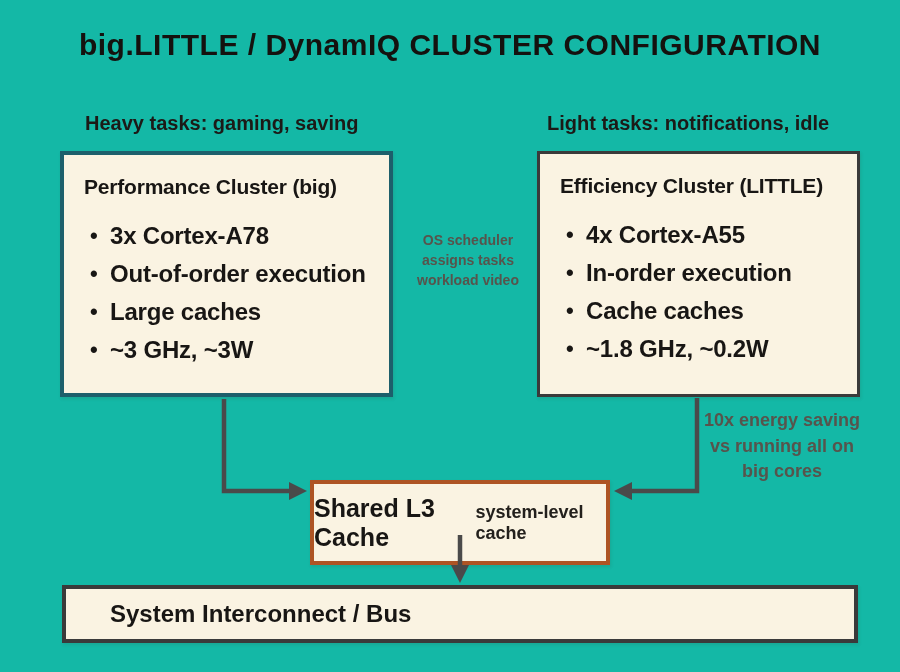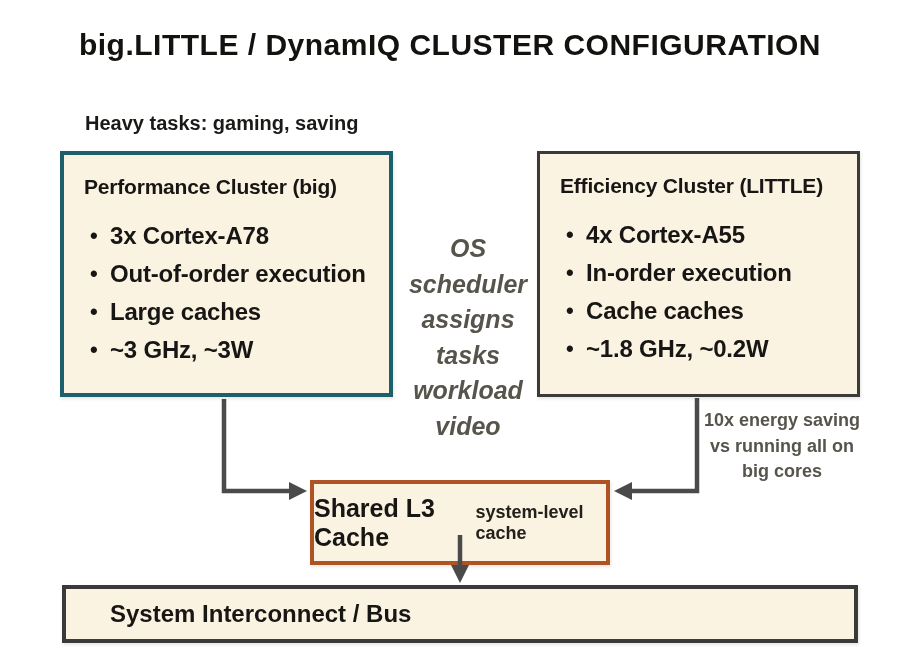--- a/index.html
+++ b/index.html
@@ -7,21 +7,21 @@
   body {
     font-family: "Liberation Sans", sans-serif;
     background: #f4ecd9;
     color: #181614;
     overflow: hidden;
   }
   .canvas {
     position: relative;
     width: 900px;
     height: 672px;
-    background: #ffffff;
+    background: #14b8a6;
   }
   .title {
     position: absolute;
     top: 28px;
     left: 0;
     width: 100%;
     text-align: center;
     font-size: 30px;
     font-weight: 700;
     letter-spacing: 0.5px;
@@ -83,22 +83,21 @@
     position: absolute;
     text-align: center;
     font-weight: 700;
     color: #57544c;
     line-height: 1.42;
   }
   .note.scheduler {
     left: 388px;
     top: 231px;
     width: 160px;
-    font-size: 25px;
-    font-style: italic;
+    font-size: 14px;
   }
   .note.energy {
     left: 693px;
     top: 408px;
     width: 178px;
     font-size: 18px;
   }
 
   .l3-box {
     position: absolute;
@@ -142,20 +141,21 @@
   }
 </style>
 </head>
 <body>
 
 <div class="canvas">
 
   <div class="title">big.LITTLE / DynamIQ CLUSTER CONFIGURATION</div>
 
   <div class="task-label heavy">Heavy tasks: gaming, saving</div>
+  <div class="task-label light">Light tasks: notifications, idle</div>
 
   <div class="cluster-box big">
     <div class="cluster-title">Performance Cluster (big)</div>
     <ul class="cluster-bullets">
       <li>3x Cortex-A78</li>
       <li>Out-of-order execution</li>
       <li>Large caches</li>
       <li>~3 GHz, ~3W</li>
     </ul>
   </div>

